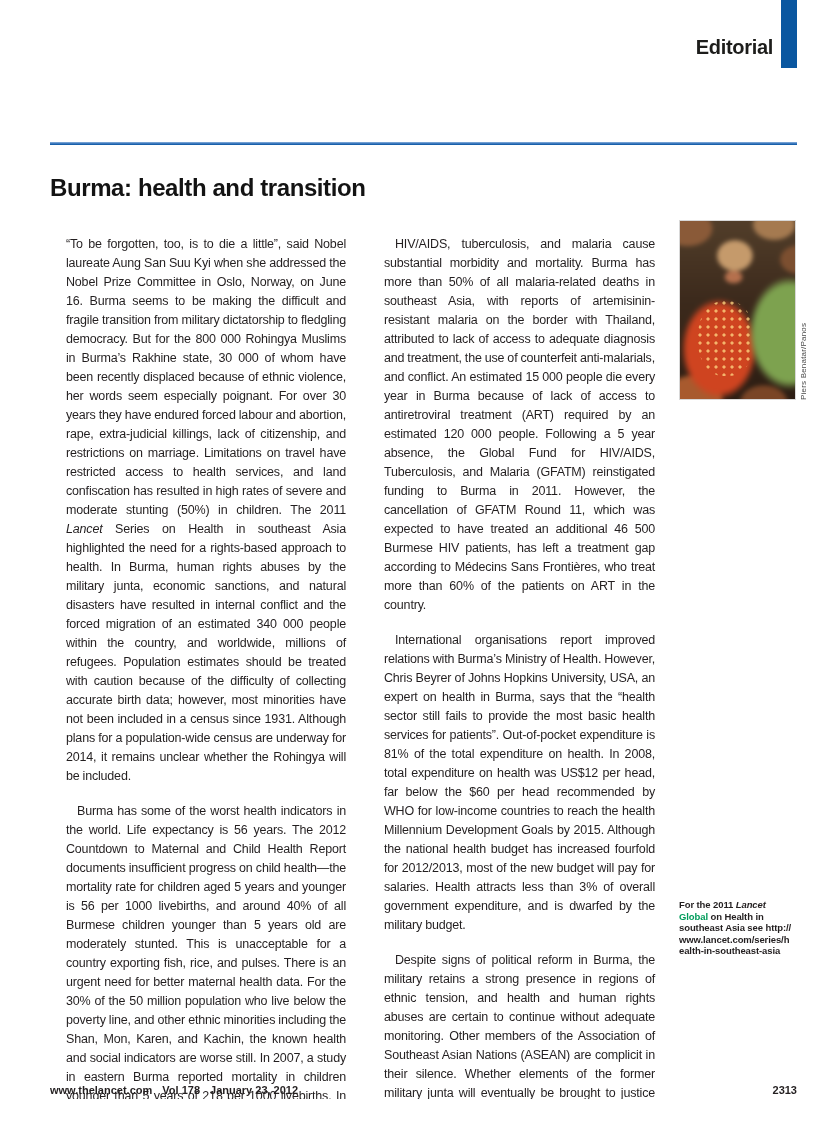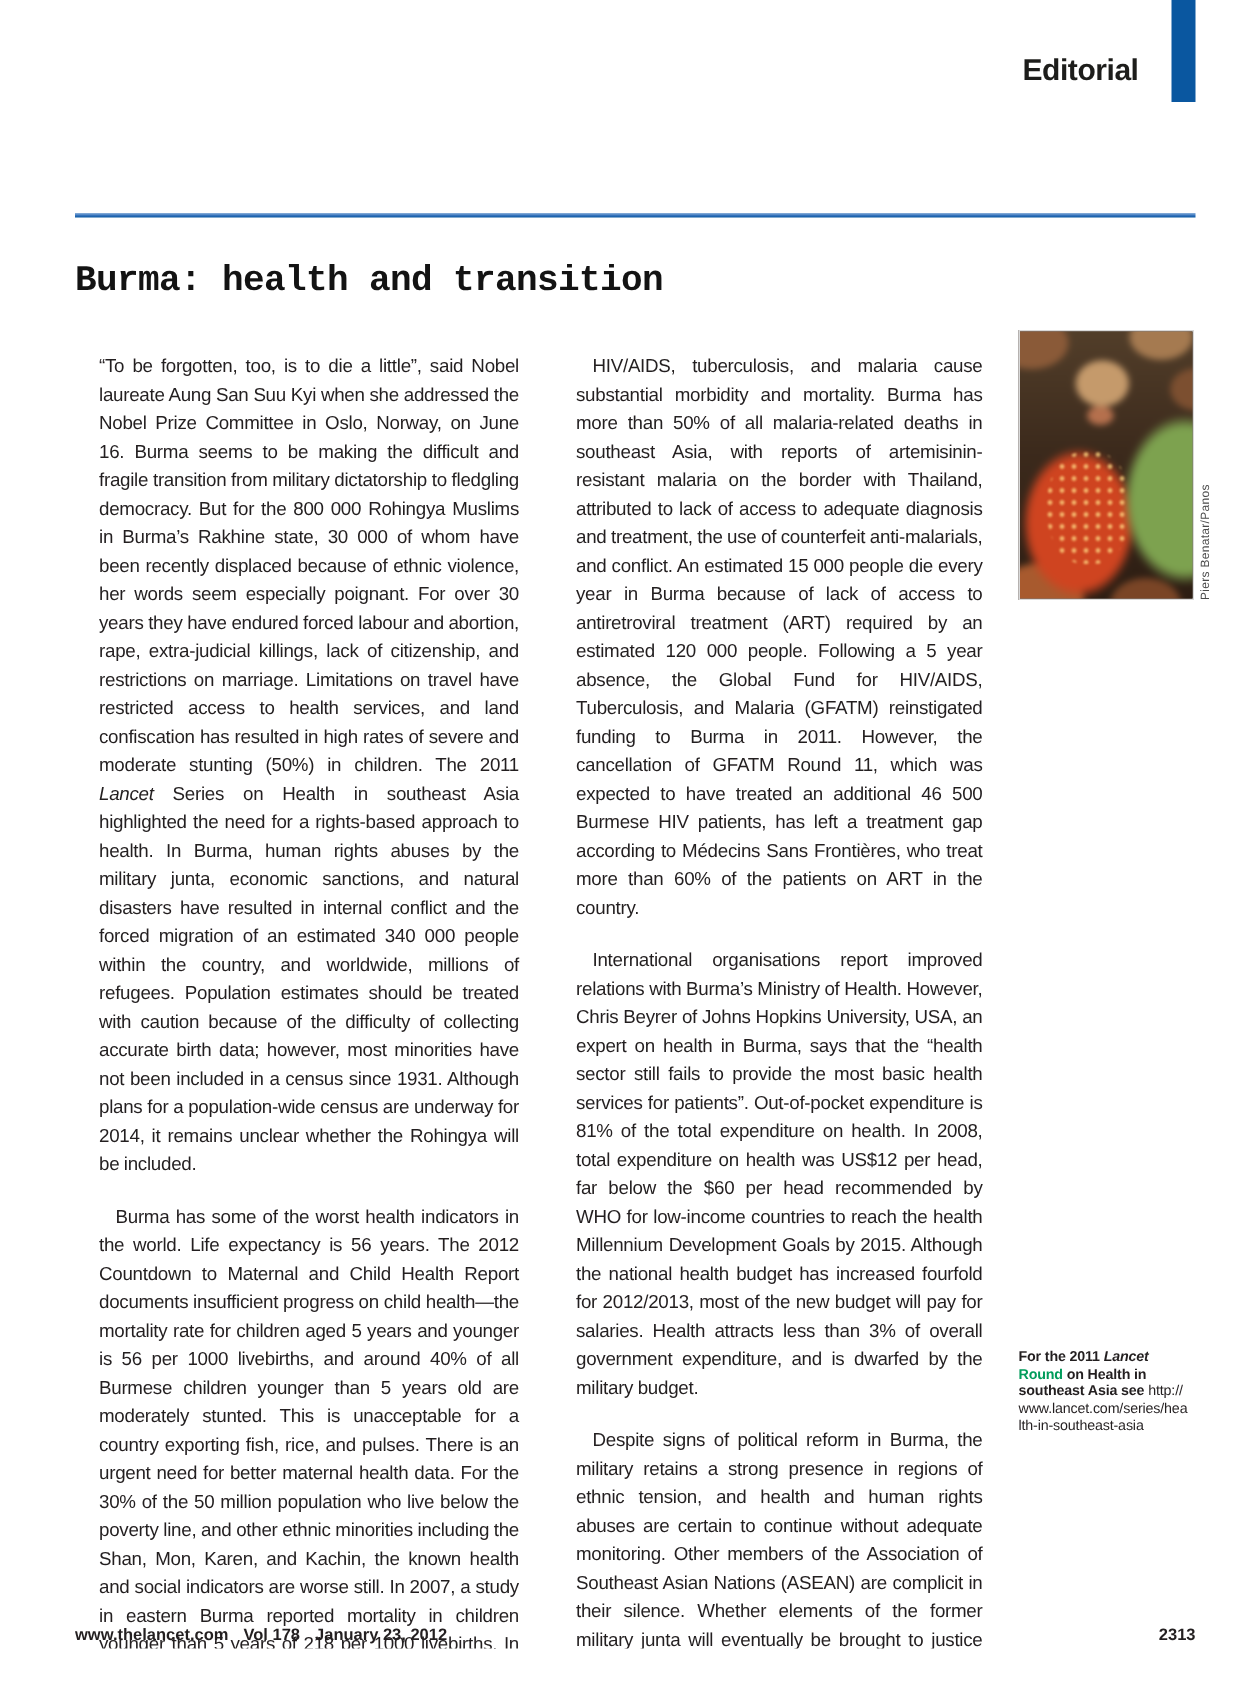--- a/index.html
+++ b/index.html
@@ -1,40 +1,40 @@
 <!DOCTYPE html>
 <html><head>
 <meta charset="utf-8">
 <style>
   html,body{margin:0;padding:0;background:#ffffff;}
   .page{position:relative;width:835px;height:1122px;background:#ffffff;overflow:hidden;
         font-family:"Liberation Sans",sans-serif;color:#231f20;}
 
   .accent-bar{position:absolute;left:781px;top:0;width:16px;height:68px;background:#0a57a0;}
-  .section-label{position:absolute;top:36px;right:76px;font-size:20px;font-weight:700;
+  .section-label{position:absolute;top:36px;right:62px;font-size:20px;font-weight:700;
         color:#1d1d1b;letter-spacing:-0.3px;}
   .header-rule{position:absolute;left:50px;top:142px;width:747px;height:3px;
         background:linear-gradient(180deg,#8fb3dc 0%,#2d6db8 60%,#0a57a0 100%);}
 
   .title{position:absolute;left:50px;top:174px;margin:0;font-size:24px;font-weight:700;
-        color:#131313;letter-spacing:-0.4px;font-family:Liberation Mono, monospace;}
+        color:#131313;letter-spacing:-0.4px;}
 
   .col{position:absolute;top:219px;height:880px;overflow:hidden;
         font-size:12.5px;line-height:19px;text-align:justify;
         letter-spacing:-0.18px;word-spacing:-0.3px;}
   .col1{left:50px;width:312px;}
   .col2{left:368px;width:303px;}
   .para{margin:16px;}
   .para.indent{text-indent:11px;}
 
   .rs-i{font-style:italic;}
   .rs-b{font-weight:700;}
   .rs-bi{font-weight:700;font-style:italic;}
   .rs-green{color:#009c5b;font-weight:700;}
-  .rs-url{font-weight:400;word-break:break-all;margin-top:48px;}
+  .rs-url{font-weight:700;word-break:break-all;margin-top:48px;}
   .rs-sq{color:#1b5fa8;font-size:11px;}
   .rs-sig{color:#a21caf;font-weight:700;font-style:italic;}
 
   .photo-block{position:absolute;left:679px;top:220px;width:117px;height:180px;margin:0;}
   .photo{position:absolute;inset:0;overflow:hidden;background:#2b1c12;border:1px solid #d8d8d8;}
   .photo-art{position:absolute;inset:-8px;filter:blur(2px);
     background:
       radial-gradient(30px 26px at 48% 22%, #c59a6b 0 55%, rgba(0,0,0,0) 63%),
       radial-gradient(14px 10px at 47% 33%, #b5704d 0 60%, rgba(0,0,0,0) 66%),
       radial-gradient(42px 30px at 12% 8%,  #8a5a38 0 55%, rgba(0,0,0,0) 62%),
@@ -86,21 +86,21 @@
 
   <figure class="photo-block">
     <div class="photo">
       <div class="photo-art"></div>
       <div class="photo-dots"></div>
     </div>
   </figure>
   <div class="photo-credit">Piers Benatar/Panos</div>
 
   <aside class="notes">
-    <p class="note"><span class="rs-b">For the 2011 </span><span class="rs-bi">Lancet</span><span class="rs-b"> </span><span class="rs-green">Round</span><span class="rs-b"> on Health in southeast Asia see </span><span class="rs-url">http://www.lancet.com/series/health-in-southeast-asia</span></p>
+    <p class="note"><span class="rs-b">For the 2011 </span><span class="rs-bi">Lancet</span><span class="rs-b"> </span><span class="rs-green">Global</span><span class="rs-b"> on Health in southeast Asia see </span><span class="rs-url">http://www.lancet.com/series/health-in-southeast-asia</span></p>
   </aside>
 
   <div class="footer">
     <div class="footer-left">
       <span>www.thelancet.com</span><span>Vol 178</span><span>January 23, 2012</span>
     </div>
     <div class="footer-page">2313</div>
   </div>
 
 </div>

